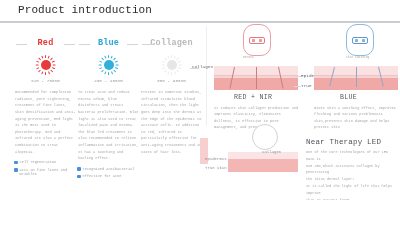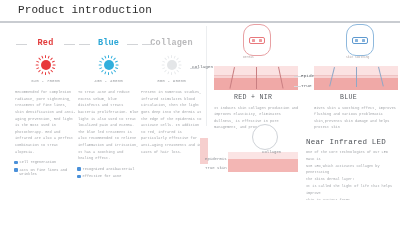--- a/index.html
+++ b/index.html
@@ -359,21 +359,21 @@
     <span class="cap"></span>
   </div>
   <div class="nir-skin">
     <span class="epi"></span>
       <span class="derm"></span>
   </div>
   <div class="lbl" style="position:absolute;left:262px;top:150px;font-size:4px;color:#8b8f95;">Collagen</div>
   <div class="lbl" style="position:absolute;left:205px;top:157px;font-size:4px;color:#8b8f95;">Epidermis</div>
   <div class="lbl" style="position:absolute;left:205px;top:166px;font-size:4px;color:#8b8f95;">True skin</div>
 
-  <div class="nir-title">Near Infrared LED</div>
+  <div class="nir-title">Near Therapy LED</div>
   <div class="nir-body">
     <div>One of the core technologies of our LED MASK is</div>
     <div>NIR LED,which activates collagen by penetrating</div>
     <div>the skins dermal layer!</div>
     <div>It is called the light of life that helps improve</div>
     <div>skin in various forms.</div>
     <div>,the light cannot be seen with the naked eye and</div>
     <div>can only be seen with a special camera</div>
   </div>
 

